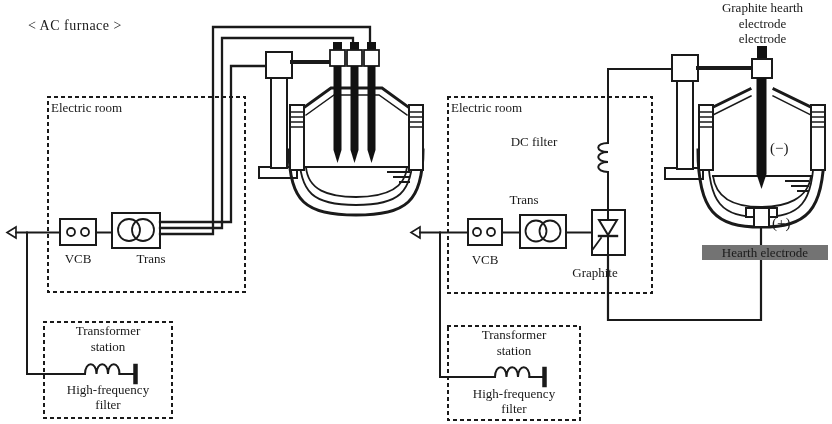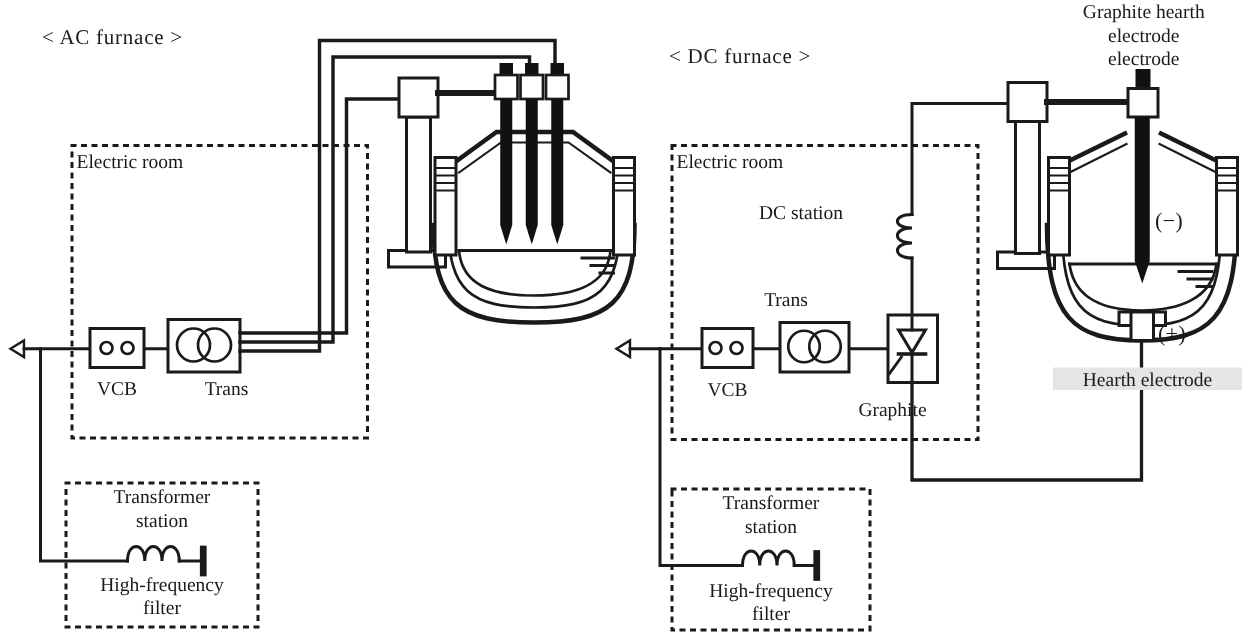--- a/index.html
+++ b/index.html
@@ -3,21 +3,21 @@
 <meta charset="utf-8">
 <style>
   html,body{margin:0;padding:0;background:#fff;}
   #canvas{position:relative;width:832px;height:424px;background:#fff;overflow:hidden;
           font-family:"Liberation Serif","DejaVu Serif",serif;color:#1a1a1a;}
   #art{position:absolute;left:0;top:0;}
   .label{position:absolute;font-size:13px;line-height:15px;white-space:nowrap;}
   .ctr{text-align:center;white-space:normal;}
   .title{font-size:14px;letter-spacing:0.5px;}
   .sign{font-size:15px;}
-  .mask{background:#e5e5e5;padding:0 2px;}
+  .mask{background:#737373;padding:0 2px;}
 </style>
 </head>
 <body>
 
 <div id="canvas">
 
 <svg id="art" width="832" height="424" viewBox="0 0 832 424" fill="none" stroke="#1a1a1a" stroke-linecap="square" stroke-linejoin="miter">
 
   <g>
     <rect x="48" y="97" width="197" height="195" stroke-width="2" stroke-dasharray="2 5"></rect>
@@ -163,33 +163,32 @@
   </g>
 
   <g>
     <path d="M495,377 c0,-13 11.5,-13 11.5,0 c0,-13 11.5,-13 11.5,0 c0,-13 11.5,-13 11.5,0" stroke-width="2"></path>
     <path d="M529.5,377 H543" stroke-width="2"></path>
     <path d="M544.5,369 V385" stroke-width="4.5"></path>
   </g>
 </svg>
 
 <div class="label title" style="left:28px;top:18px;">&lt; AC furnace &gt;</div>
-<div class="label title" style="left:446px;top:31px;">&lt; DC furnace &gt;</div>
 
 <div class="label ctr" style="left:690px;top:0px;width:145px;line-height:15.5px;">
   <div>Graphite hearth</div>
   <div>electrode</div>
   <div>electrode</div>
 </div>
 
 <div class="label" style="left:51px;top:100px;">Electric room</div>
 <div class="label" style="left:451px;top:100px;">Electric room</div>
 
 <div class="label ctr" style="left:490px;top:134px;width:88px;line-height:16.5px;">
-  <div>DC station</div>
+  <div>DC filter</div>
 </div>
 
 <div class="label ctr" style="left:57px;top:251px;width:42px;">VCB</div>
 <div class="label ctr" style="left:124px;top:251px;width:54px;">Trans</div>
 <div class="label ctr" style="left:464px;top:252px;width:42px;">VCB</div>
 <div class="label ctr" style="left:496px;top:192px;width:56px;">Trans</div>
 <div class="label ctr" style="left:556px;top:265px;width:78px;">Graphite</div>
 
 <div class="label sign" style="left:770px;top:141px;">(−)</div>
 <div class="label sign" style="left:772px;top:216px;">(+)</div>

